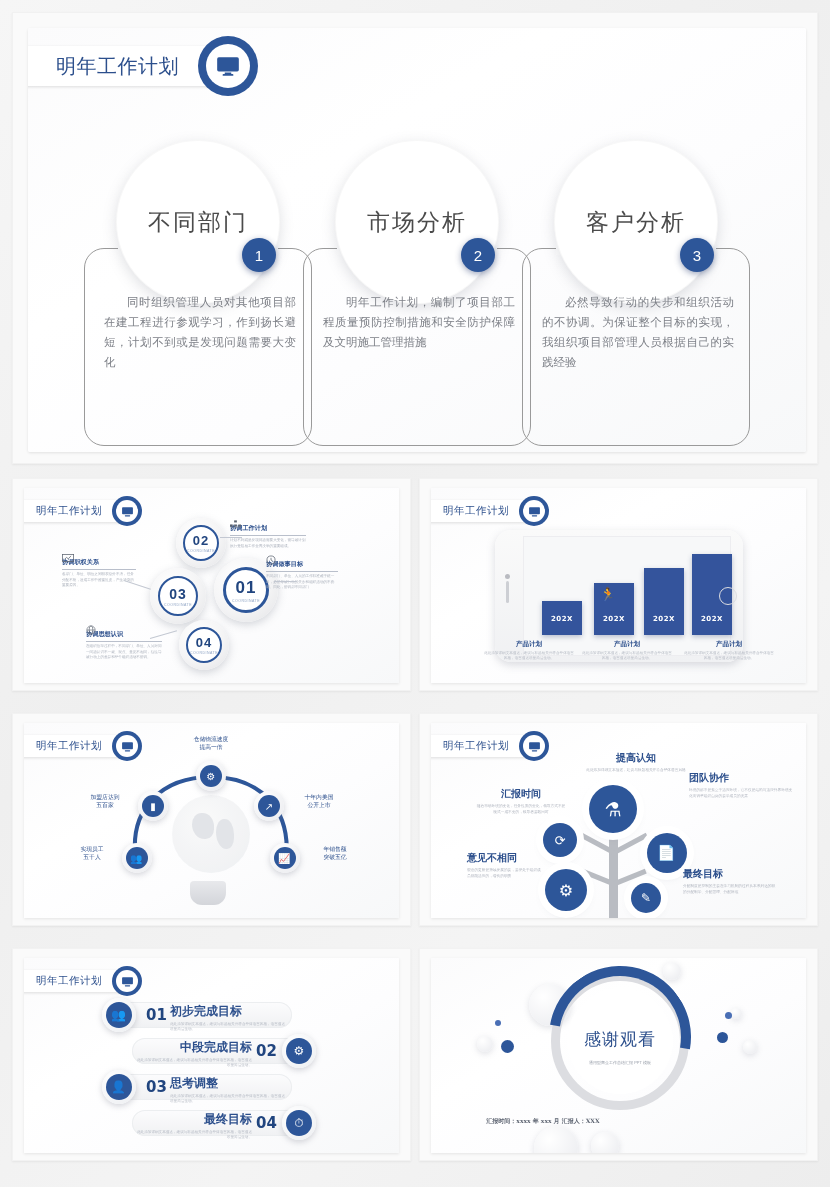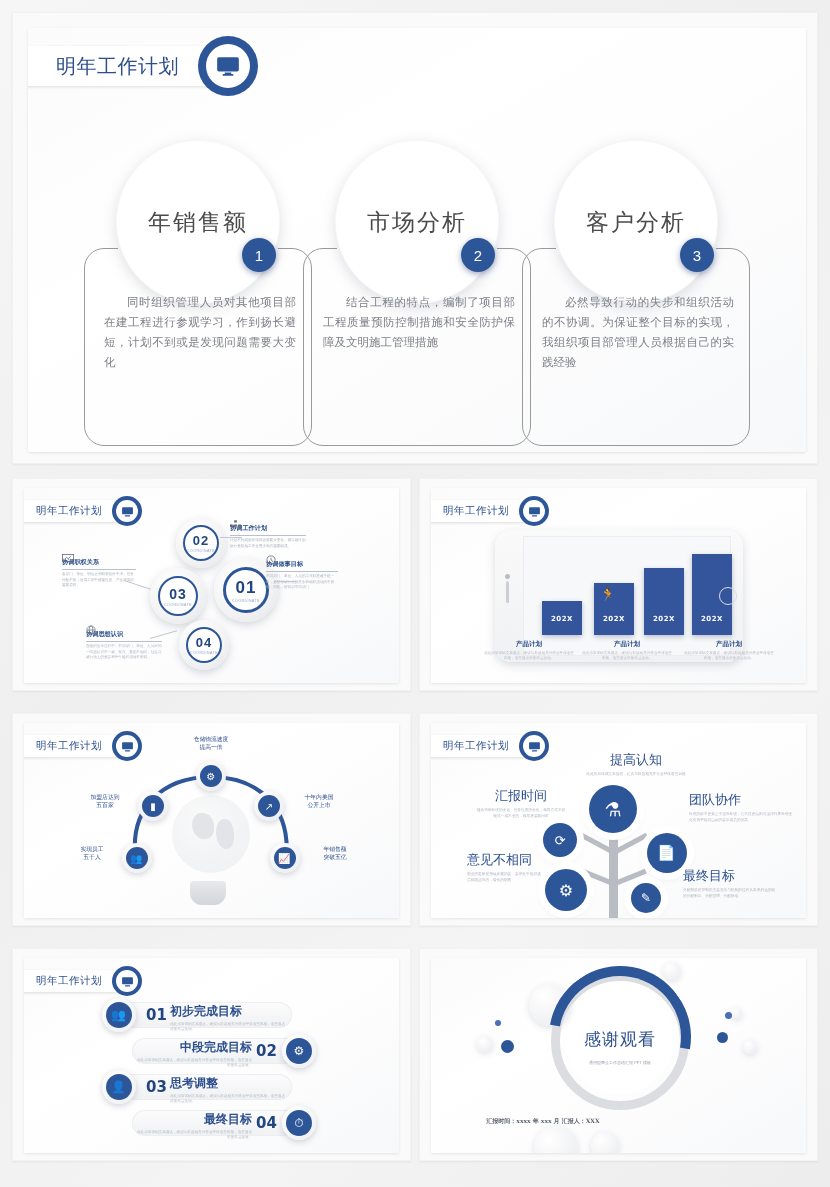--- a/index.html
+++ b/index.html
@@ -124,21 +124,21 @@
   .bulb-base { position:absolute; left:166px; top:158px; width:36px; height:24px;
     background: linear-gradient(180deg,#e8e9ec,#d3d5da);
     border-radius: 4px 4px 12px 12px; }
 
   
   .trunk { position:absolute; background:#b9bcc2; }
   .tnode { position:absolute; border-radius:50%; background:#2d5699; color:#fff;
     display:flex; align-items:center; justify-content:center;
     box-shadow: 0 0 0 7px #fff, 0 3px 9px rgba(120,125,140,.35); }
   .tlabel { position:absolute; }
-  .tlabel .tt { font-size:13px; color:#2c4f8c; font-weight:normal;
+  .tlabel .tt { font-size:10px; color:#2c4f8c; font-weight:bold;
     font-family:"DejaVu Sans","Liberation Sans",sans-serif; }
   .tlabel .td { font-size:3.7px; color:#b0b5bf; line-height:5.8px; margin-top:3px; }
 
   
   .rowbar { position:absolute; height:26px; border-radius:13px;
     background: linear-gradient(180deg,#fcfcfd,#f0f1f3);
     box-shadow: inset 0 0 0 1px #eceef0; }
   .rownode { position:absolute; width:34px; height:34px; border-radius:50%;
     background: radial-gradient(circle at 35% 30%, #fff, #eceef1);
     box-shadow: 0 2px 6px rgba(120,125,140,.33);
@@ -182,35 +182,35 @@
 
 <div class="page">
 
   <div class="outer-frame" id="main-frame"></div>
   <div class="slide" id="slide-main">
     <div class="slide-inner"></div>
 
     <div class="col" style="left:56px">
       <div class="card"></div>
       <div class="bubble">
-        <span class="bubble-label">年销售额</span>
+        <span class="bubble-label">不同部门</span>
       </div>
       <div class="card-notch"></div>
       <div class="badge">1</div>
       <div class="body">同时组织管理人员对其他项目部在建工程进行参观学习，作到扬长避短，计划不到或是发现问题需要大变化</div>
     </div>
 
     <div class="col" style="left:275px">
       <div class="card"></div>
       <div class="bubble">
         <span class="bubble-label">市场分析</span>
       </div>
       <div class="card-notch"></div>
       <div class="badge">2</div>
-      <div class="body">结合工程的特点，编制了项目部工程质量预防控制措施和安全防护保障及文明施工管理措施</div>
+      <div class="body">明年工作计划，编制了项目部工程质量预防控制措施和安全防护保障及文明施工管理措施</div>
     </div>
 
     <div class="col" style="left:494px">
       <div class="card"></div>
       <div class="bubble">
         <span class="bubble-label">客户分析</span>
       </div>
       <div class="card-notch"></div>
       <div class="badge">3</div>
       <div class="body">必然导致行动的失步和组织活动的不协调。为保证整个目标的实现，我组织项目部管理人员根据自己的实践经验</div>
@@ -474,21 +474,21 @@
         <span>⟳</span>
       </div>
       <div class="tlabel" style="left:44px; top:64px; width:92px; text-align:center;">
         <div class="tt">汇报时间</div>
         <div class="td">随着市场环境的变化，任务性质的变化，领导方式不是模式一成不变的，领导者要敢因时</div>
       </div>
 
       <div class="tnode" style="left:216px; top:110px; width:40px; height:40px; font-size:15px;">
         <span>📄</span>
       </div>
-      <div class="tlabel" style="left:258px; top:68px; width:104px;">
+      <div class="tlabel" style="left:258px; top:48px; width:104px;">
         <div class="tt">团队协作</div>
         <div class="td">环境的那不是孤立于适应环境，它不仅是结构与适应外界环境变化而调整组织自身的要学成员的无素</div>
       </div>
 
       <div class="tnode" style="left:114px; top:146px; width:42px; height:42px; font-size:16px;">
         <span>⚙</span>
       </div>
       <div class="tlabel" style="left:36px; top:128px; width:76px;">
         <div class="tt">意见不相同</div>
         <div class="td">观念的更新是持续发展的要，要使处于组织成员都能适应的，增长的职责</div>

